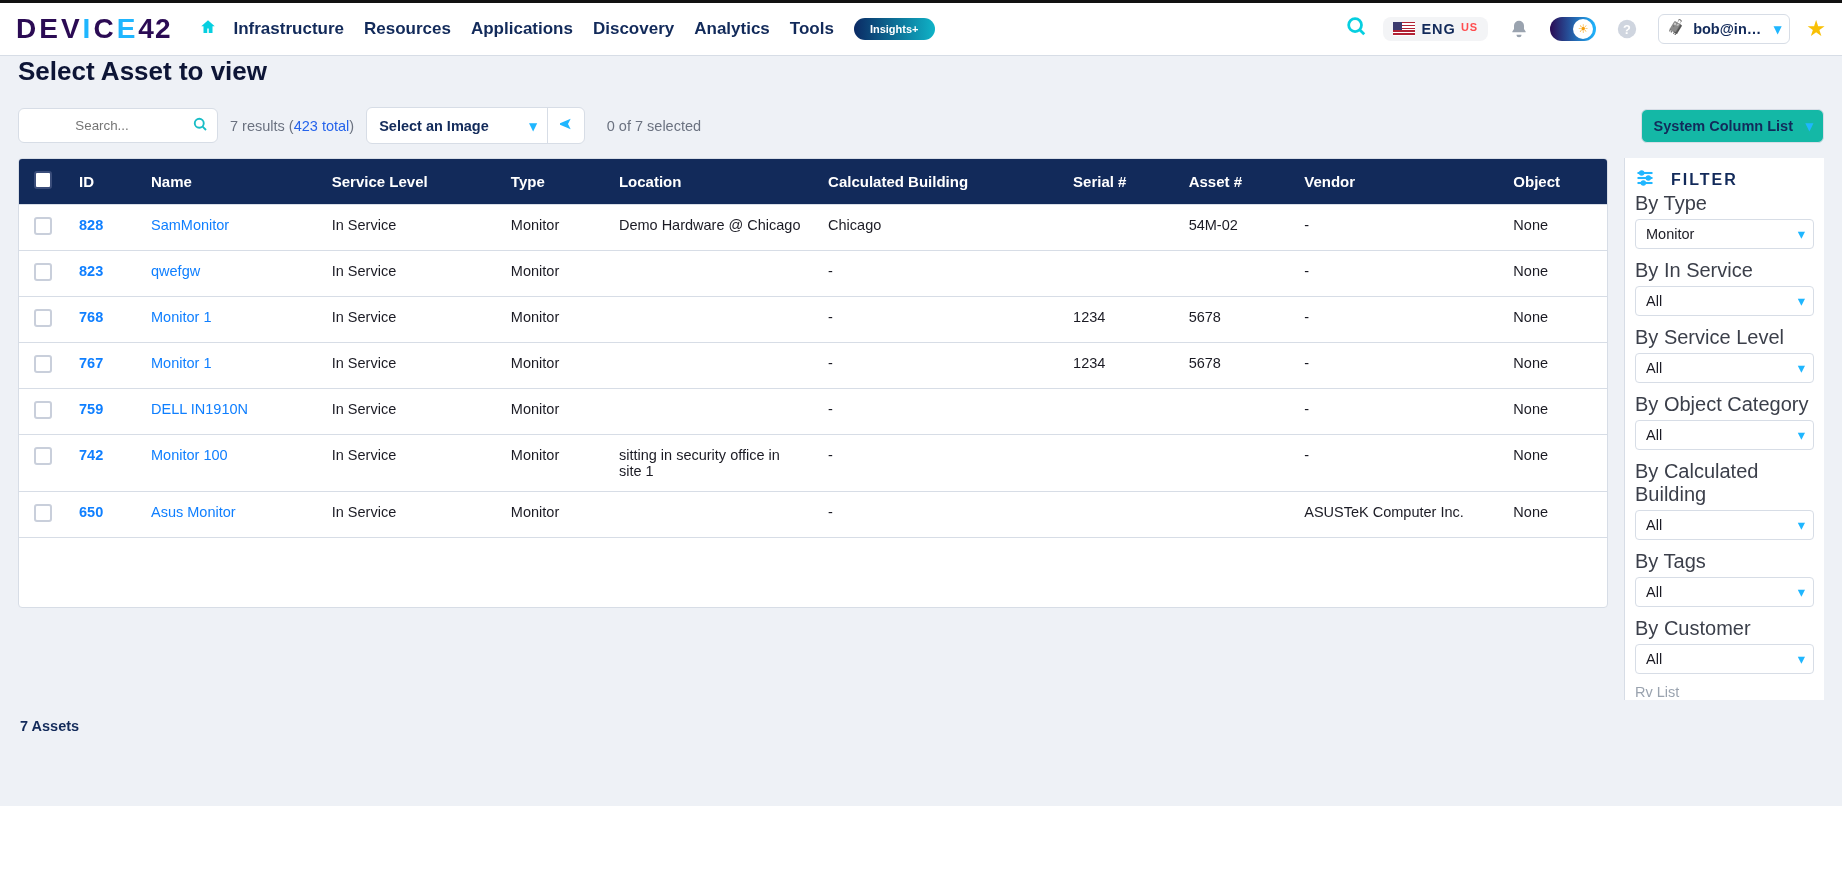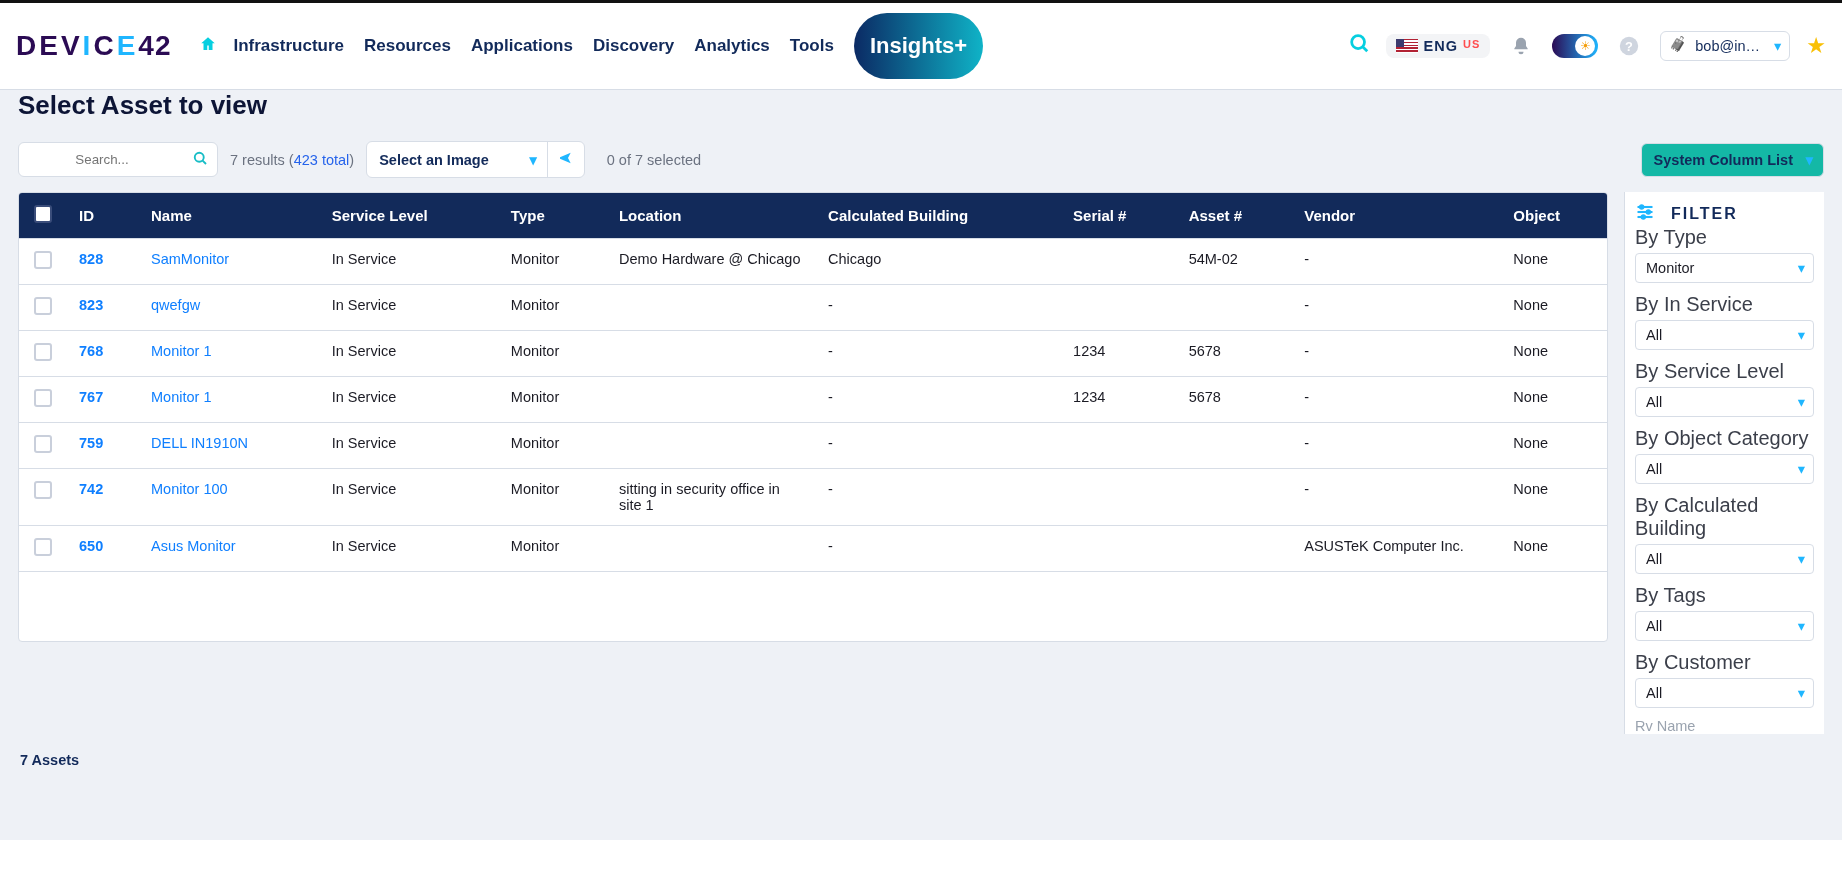--- a/index.html
+++ b/index.html
@@ -24,32 +24,32 @@
   .logo .d{color:#2b0b54;}
   .logo .e{color:#2b0b54;}
   .logo .v{color:#2b0b54;}
   .logo .i{color:#1fb6ff;}
   .logo .c{color:#2b0b54;}
   .logo .ee{color:#1fb6ff;}
   .logo .n42{color:#2b0b54;font-weight:900;}
   .home-icon{color:var(--teal);font-size:20px;margin-left:12px;}
   .nav{display:flex;align-items:center;gap:20px;font-weight:800;color:var(--navy);}
   .nav .item{cursor:pointer;font-size:17px;}
-  .insights-btn{background:linear-gradient(90deg,#0b2a64,#0fb3c7);color:#fff;border-radius:999px;padding:20px 16px;font-weight:800;display:inline-flex;align-items:center;gap:4px;font-size:22px;}
+  .insights-btn{background:linear-gradient(90deg,#0b2a64,#0fb3c7);color:#fff;border-radius:999px;padding:5px 16px;font-weight:800;display:inline-flex;align-items:center;gap:4px;font-size:11px;}
   .spacer{flex:1;}
   .icon-circle{width:30px;height:30px;border-radius:999px;display:inline-flex;align-items:center;justify-content:center;color:#9aa3af;}
   .search-orb{color:var(--teal);font-size:22px;font-weight:900;}
   .lang-chip{display:flex;align-items:center;gap:6px;background:#f3f4f6;border-radius:8px;padding:4px 10px;}
   .flag{display:inline-block;width:22px;height:14px;background:linear-gradient(#b22234 0 10%,#fff 10% 20%,#b22234 20% 30%,#fff 30% 40%,#b22234 40% 50%,#fff 50% 60%,#b22234 60% 70%,#fff 70% 80%,#b22234 80% 90%,#fff 90% 100%);position:relative;}
   .flag::before{content:"";position:absolute;left:0;top:0;width:40%;height:57%;background:#3c3b6e;}
   .eng{font-weight:900;color:var(--navy);letter-spacing:1px;}
   .eng .us{color:#ff4d4f;font-size:11px;vertical-align:top;}
   .toggle{width:46px;height:24px;border-radius:999px;background:linear-gradient(90deg,#2b0b54,#1fb6ff);position:relative;}
   .toggle::after{content:"☀";position:absolute;right:3px;top:2px;width:20px;height:20px;border-radius:999px;background:#fff;display:flex;align-items:center;justify-content:center;font-size:12px;color:#f59e0b;}
-  .user-chip{border:1px solid var(--border);border-radius:6px;padding:6px 28px 6px 34px;position:relative;font-weight:400;color:var(--navy);min-width:130px;white-space:nowrap;}
+  .user-chip{border:1px solid var(--border);border-radius:6px;padding:6px 28px 6px 34px;position:relative;font-weight:700;color:var(--navy);min-width:130px;white-space:nowrap;}
   .user-chip::before{content:"🧳";position:absolute;left:8px;top:4px;filter:grayscale(1);}
   .user-chip::after{content:"▾";position:absolute;right:8px;top:6px;color:#1fb6ff;}
   .star{color:var(--gold);font-size:22px;}
 
   
   .page{background:var(--page-bg);min-height:calc(100vh - 120px);}
   .crumbs{padding:12px 18px 0;font-size:14px;color:var(--muted);}
   .crumbs a{color:#2563eb;}
   .page-title{padding:0 18px 14px;font-size:26px;font-weight:900;color:#0d1536;}
 
@@ -334,18 +334,18 @@
           </div>
           <div class="fgroup">
     <div class="flabel">By Tags</div>
     <div class="fsel">All</div>
           </div>
           <div class="fgroup">
     <div class="flabel">By Customer</div>
     <div class="fsel">All</div>
           </div>
         </div>
-      <div class="filter-cut">Rv Name</div>
+      <div class="filter-cut">Rv List</div>
     </div>
   </div>
 
   <div class="footer">7 Assets</div>
 </div>
 
 </body></html>

